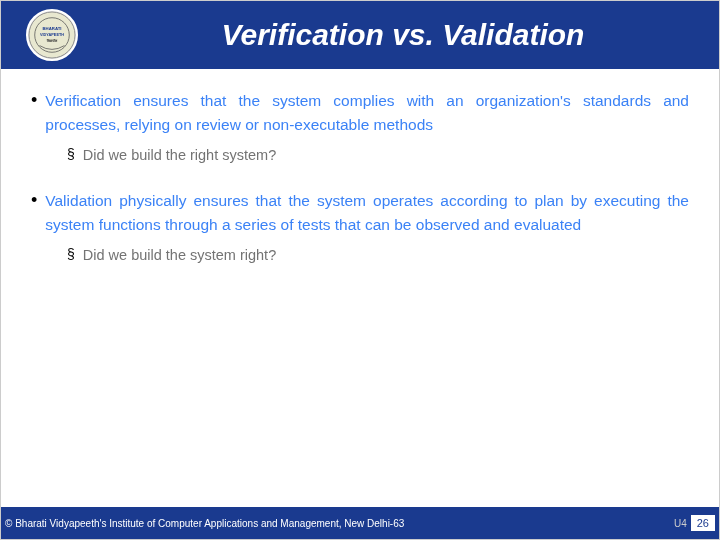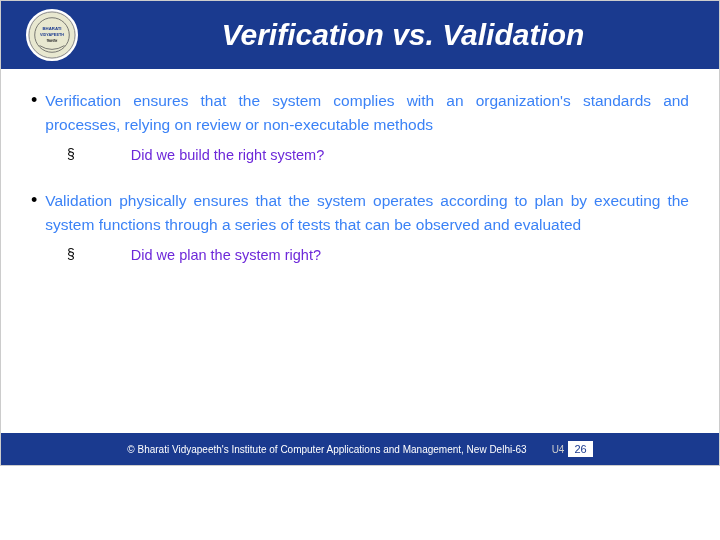--- a/index.html
+++ b/index.html
@@ -11,21 +11,21 @@
     body {
       width: 720px;
       height: 540px;
       background: #ffffff;
       font-family: Arial, sans-serif;
       overflow: hidden;
     }
 
     .slide-container {
       width: 720px;
-      height: 466px;
+      height: 540px;
       display: flex;
       flex-direction: column;
       background: #ffffff;
       border: 1px solid #cccccc;
     }
 
     .header {
       background: #1a3a8f;
       display: flex;
       align-items: center;
@@ -111,31 +111,30 @@
     .sub-bullet-marker {
       font-size: 14px;
       color: #000000;
       margin-right: 8px;
       flex-shrink: 0;
       margin-top: 1px;
     }
 
     .sub-bullet-text {
       font-size: 14.5px;
-      color: #6d28d9;
+      color: #737373;
       line-height: 1.5;
-      margin-left: 48px;
     }
 
     .footer {
       background: #1a3a8f;
       height: 32px;
       display: flex;
       align-items: center;
-      justify-content: center;
+      justify-content: space-between;
       padding: 0 4px;
     }
 
     .footer-text {
       color: #ffffff;
       font-size: 10px;
     }
 
     .footer-right {
       display: flex;
@@ -193,21 +192,21 @@
       </div>
     </div>
 
     <div class="bullet-section">
       <div class="main-bullet">
         <span class="bullet-dot">•</span>
         <span class="main-bullet-text">Validation physically ensures that the system operates according to plan by executing the system functions through a series of tests that can be observed and evaluated</span>
       </div>
       <div class="sub-bullet">
         <span class="sub-bullet-marker">§</span>
-        <span class="sub-bullet-text">Did we plan the system right?</span>
+        <span class="sub-bullet-text">Did we build the system right?</span>
       </div>
     </div>
 
   </div>
 
   <div class="footer">
     <span class="footer-text">© Bharati Vidyapeeth's Institute of Computer Applications and Management, New Delhi-63</span>
     <div class="footer-right">
       <span class="footer-unit">U4</span>
       <span class="footer-page">26</span>

